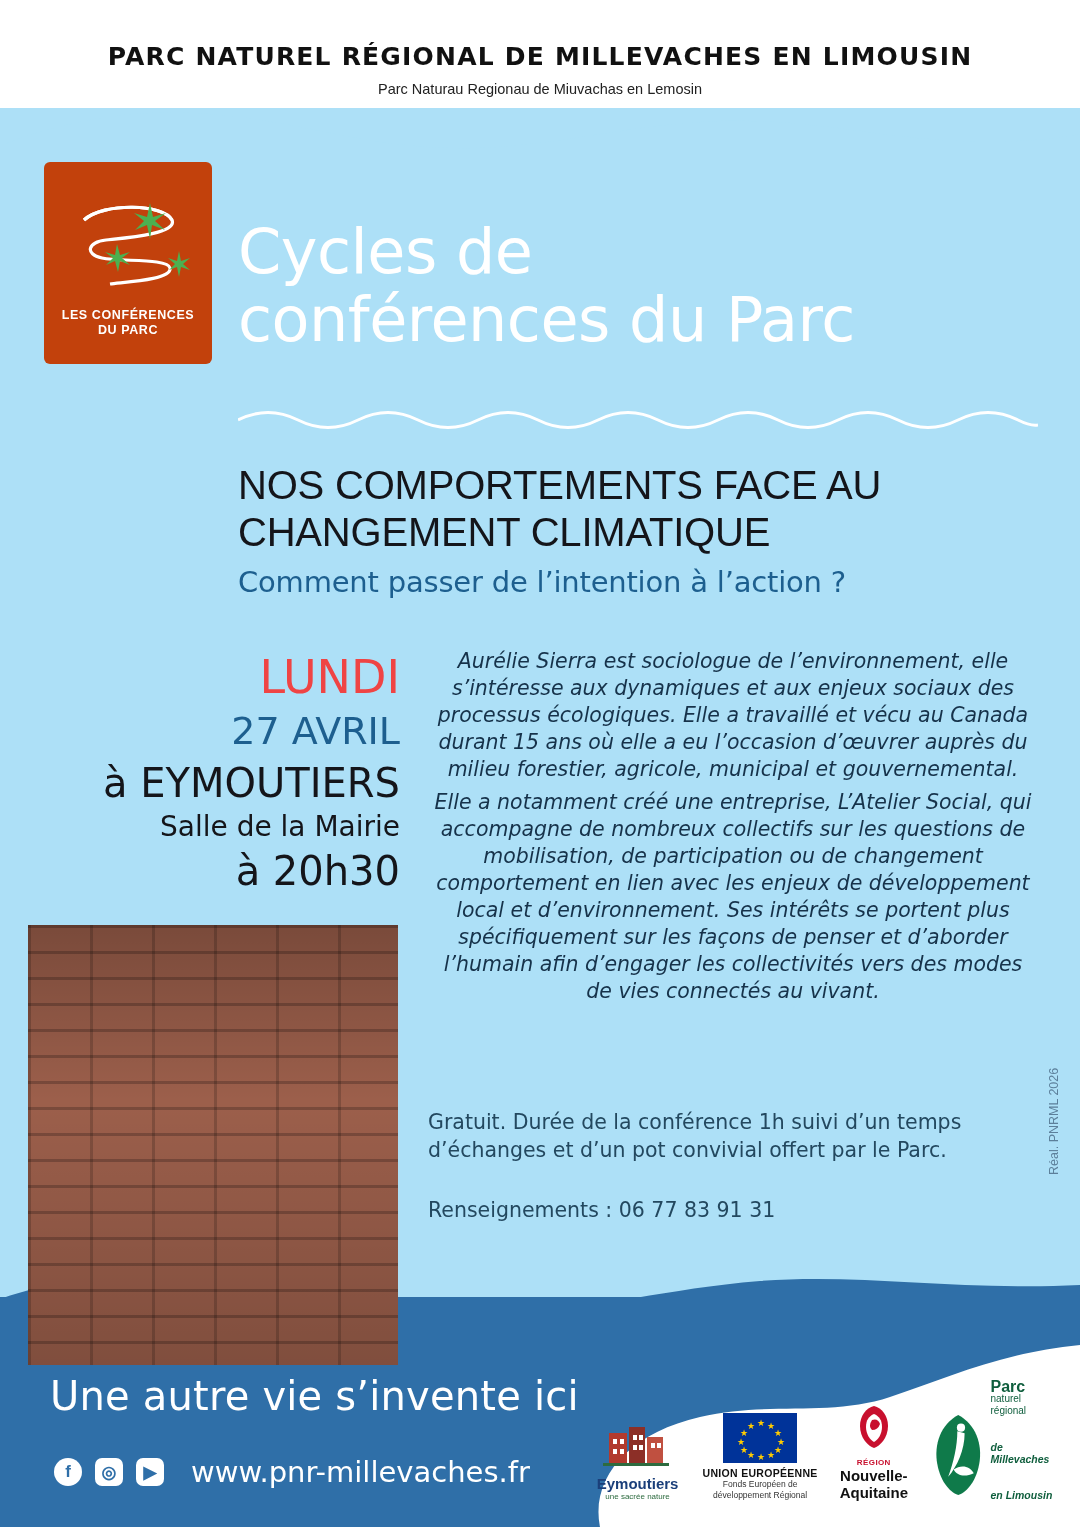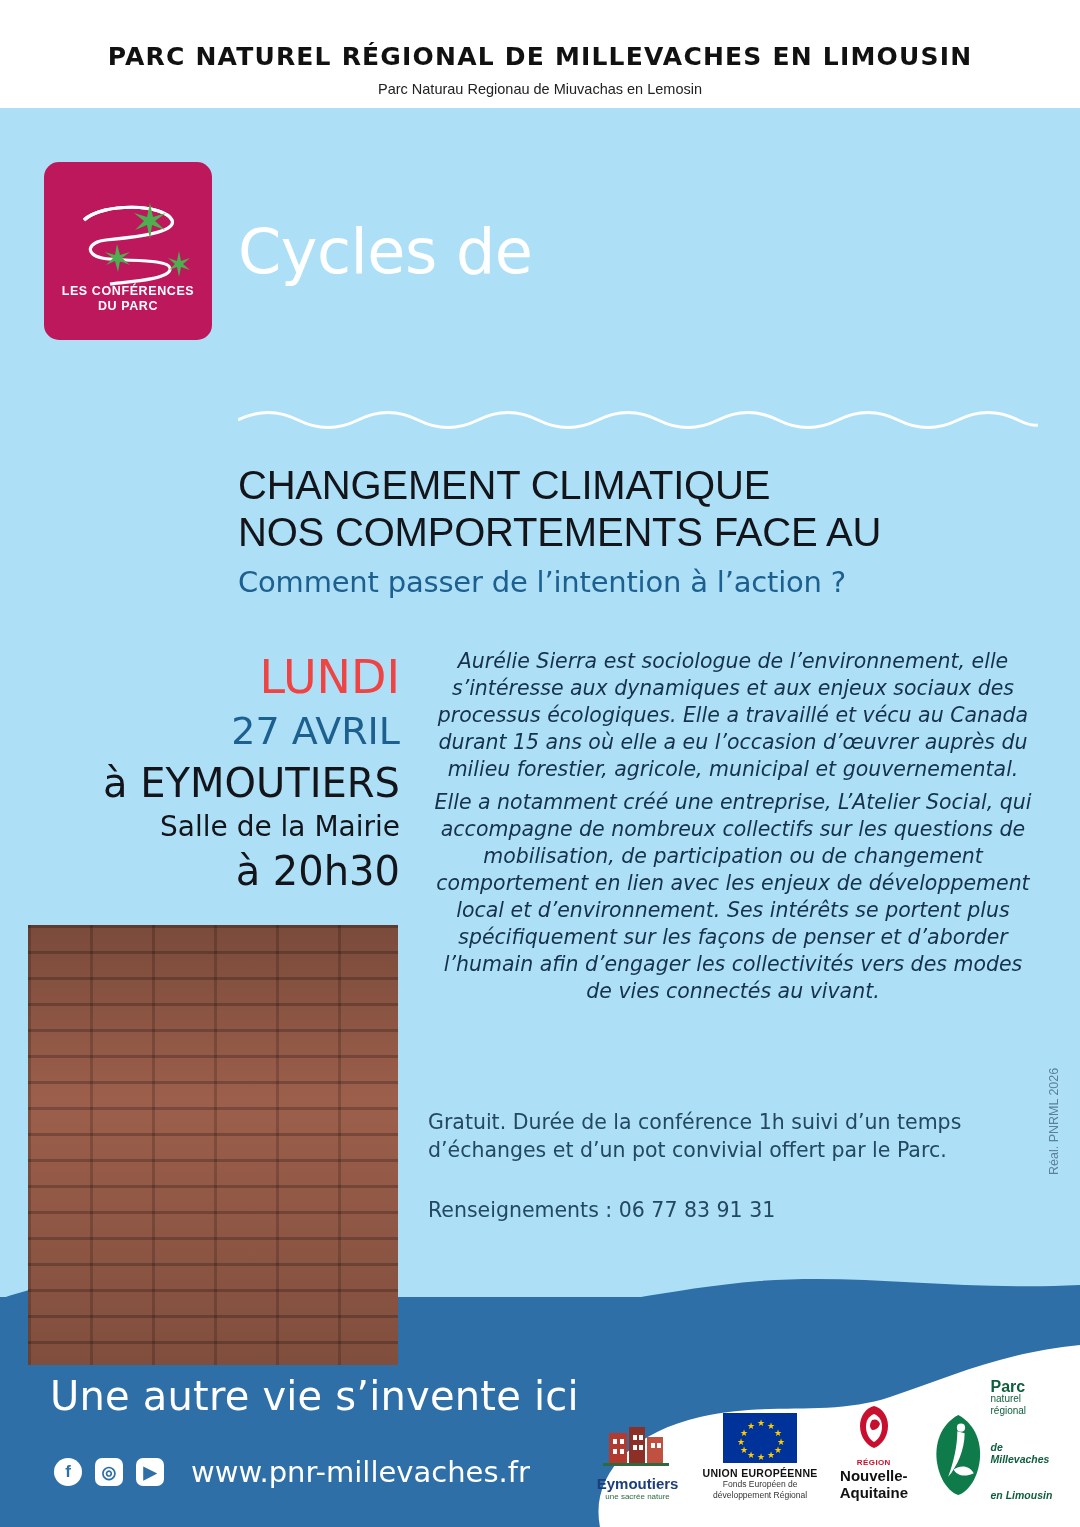--- a/index.html
+++ b/index.html
@@ -84,23 +84,23 @@
     height: 80px;
     z-index: 3;
   }
 
   
   .logo-square {
     position: absolute;
     top: 162px;
     left: 44px;
     width: 168px;
-    height: 178px;
-    background: #be185d;
-    border-radius: 15px;
+    height: 202px;
+    background: #c2410c;
+    border-radius: 6px;
     z-index: 5;
   }
   .logo-square svg { position: absolute; top: 0; left: 0; }
   .logo-cap {
     position: absolute;
     bottom: 26px;
     left: 0; right: 0;
     text-align: center;
     color: #ffffff;
     font-size: 12.5px;
@@ -424,29 +424,30 @@
       </g>
     </svg>
     <div class="logo-cap">
       <span>LES CONFÉRENCES</span><br>
       <span>DU PARC</span>
     </div>
   </div>
 
   <div class="main-title">
     <div>Cycles de</div>
+    <div>conférences du Parc</div>
   </div>
 
   <svg class="title-sep" viewBox="0 0 800 22" preserveAspectRatio="none">
     <path d="M0,12 C20,2 40,2 60,12 C80,22 100,22 120,12 C140,2 160,2 180,12 C200,22 220,22 240,12 C260,2 280,2 300,12 C320,22 340,22 360,12 C380,2 400,2 420,12 C440,22 460,22 480,12 C500,2 520,2 540,12 C560,22 580,22 600,12 C620,2 640,2 660,12 C680,22 700,22 720,12 C740,2 760,2 780,12 C790,17 795,18 800,17" fill="none" stroke="#ffffff" stroke-width="3"></path>
   </svg>
 
   <div class="subject">
+    <div class="subject-main">NOS COMPORTEMENTS FACE AU</div>
     <div class="subject-main">CHANGEMENT CLIMATIQUE</div>
-    <div class="subject-main">NOS COMPORTEMENTS FACE AU</div>
     <div class="subject-sub">Comment passer de l’intention à l’action ?</div>
   </div>
 
   <div class="date-block">
     <div class="date-day">LUNDI</div>
     <div class="date-date">27 AVRIL</div>
     <div class="date-place">à EYMOUTIERS</div>
     <div class="date-venue">Salle de la Mairie</div>
     <div class="date-time">à 20h30</div>
   </div>

